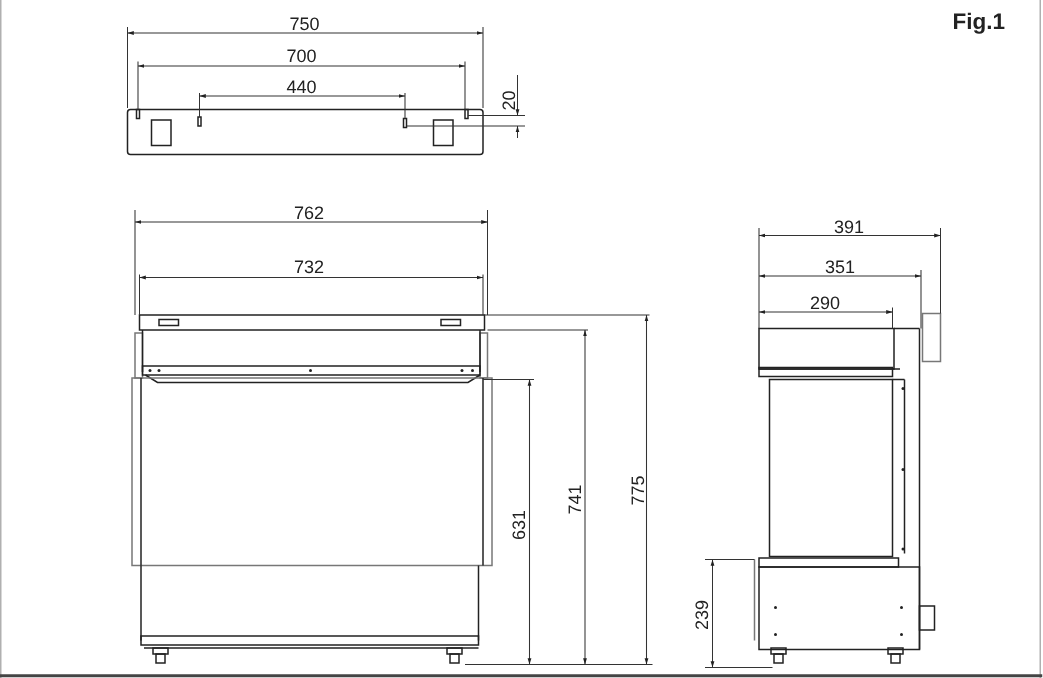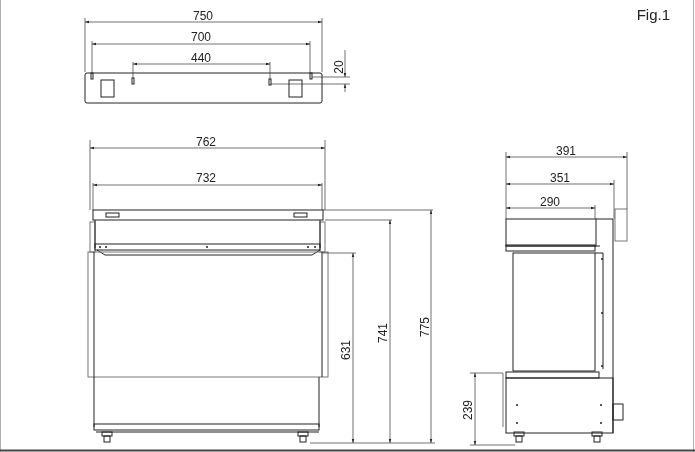--- a/index.html
+++ b/index.html
@@ -1,19 +1,19 @@
 <!DOCTYPE html>
 <html><head>
 <meta charset="utf-8">
 <style>
   html, body { margin:0; padding:0; background:#fff; }
   body { width:695px; height:452px; position:relative; overflow:hidden;
          font-family:"Liberation Sans", sans-serif; }
   #drawing { position:absolute; left:0; top:0; width:695px; height:452px; }
-  .fig-label { position:absolute; right:25px; top:6px; font-size:15px; color:#222; }
+  .fig-label { position:absolute; right:25px; top:6px; font-size:15px; color:#222;font-weight:bold; }
   svg text { font-family:"Liberation Sans", sans-serif; font-size:12px; fill:#222; }
   .ln { stroke:#222; stroke-width:1; fill:none; }
   .thin { stroke:#333; stroke-width:0.7; fill:none; }
   .gray { stroke:#777; stroke-width:1; fill:none; }
   .dot { fill:#222; }
 </style>
 </head>
 <body>
 
 <svg id="drawing" viewBox="0 0 695 452" xmlns="http://www.w3.org/2000/svg">

